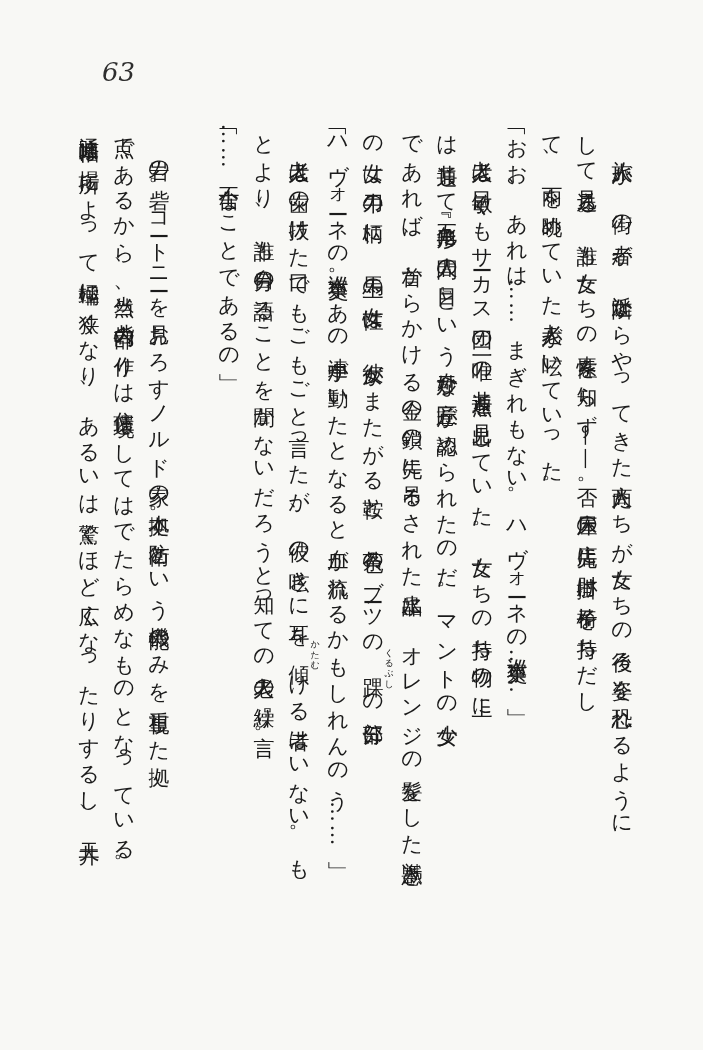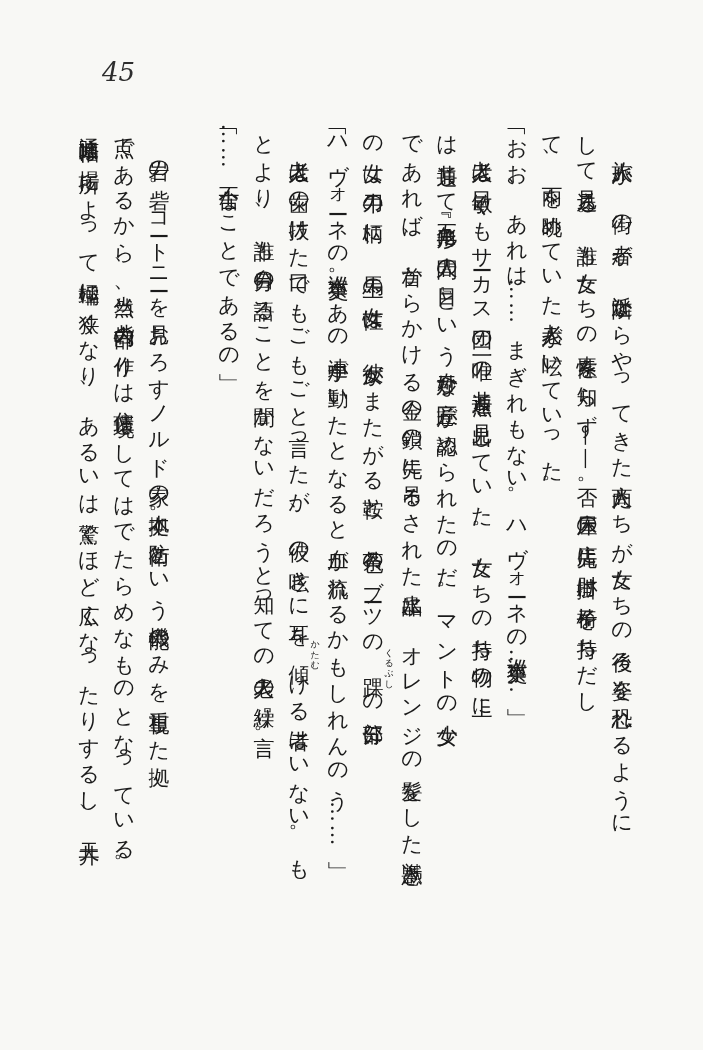--- a/index.html
+++ b/index.html
@@ -56,21 +56,21 @@
   rt {
     font-size: 9px;
     letter-spacing: 0;
     font-family: "DejaVu Serif", serif;
   }
 </style>
 </head>
 <body>
 
 <div class="page">
-  <div class="page-number">45</div>
+  <div class="page-number">63</div>
 
   <div class="text-area">
     <p class="v-line indent">旅人が、街の者が、近隣からやってきた商人たちが女たちの後ろ姿を恐れるように</p>
     <p class="v-line">して見送る。誰も女たちの素性を知らず——否。床屋の店先に肘掛け椅子を持ちだし</p>
     <p class="v-line">て、雨を眺めていた老人が呟いていった。</p>
     <p class="v-line">「おお、あれは……まぎれもない。ハヴォーネの巡察吏……」</p>
     <p class="v-line indent">老人は目敏くもサーカス団の唯一の共通点を見出していた。女たちの持ち物の上に</p>
     <p class="v-line">は共通して『五角形に人間の目』という奇妙な意匠が認められたのだ。マントの少女</p>
     <p class="v-line">であれば、首からかける金の鎖の先に吊るされた水晶に、オレンジの髪をした獣憑き</p>
     <p class="v-line">の女は牛刀の柄に、馬上の女性は、彼女がまたがる鞍と、茶色のブーツの<ruby>踝<rt>くるぶし</rt></ruby>の部分に。</p>

